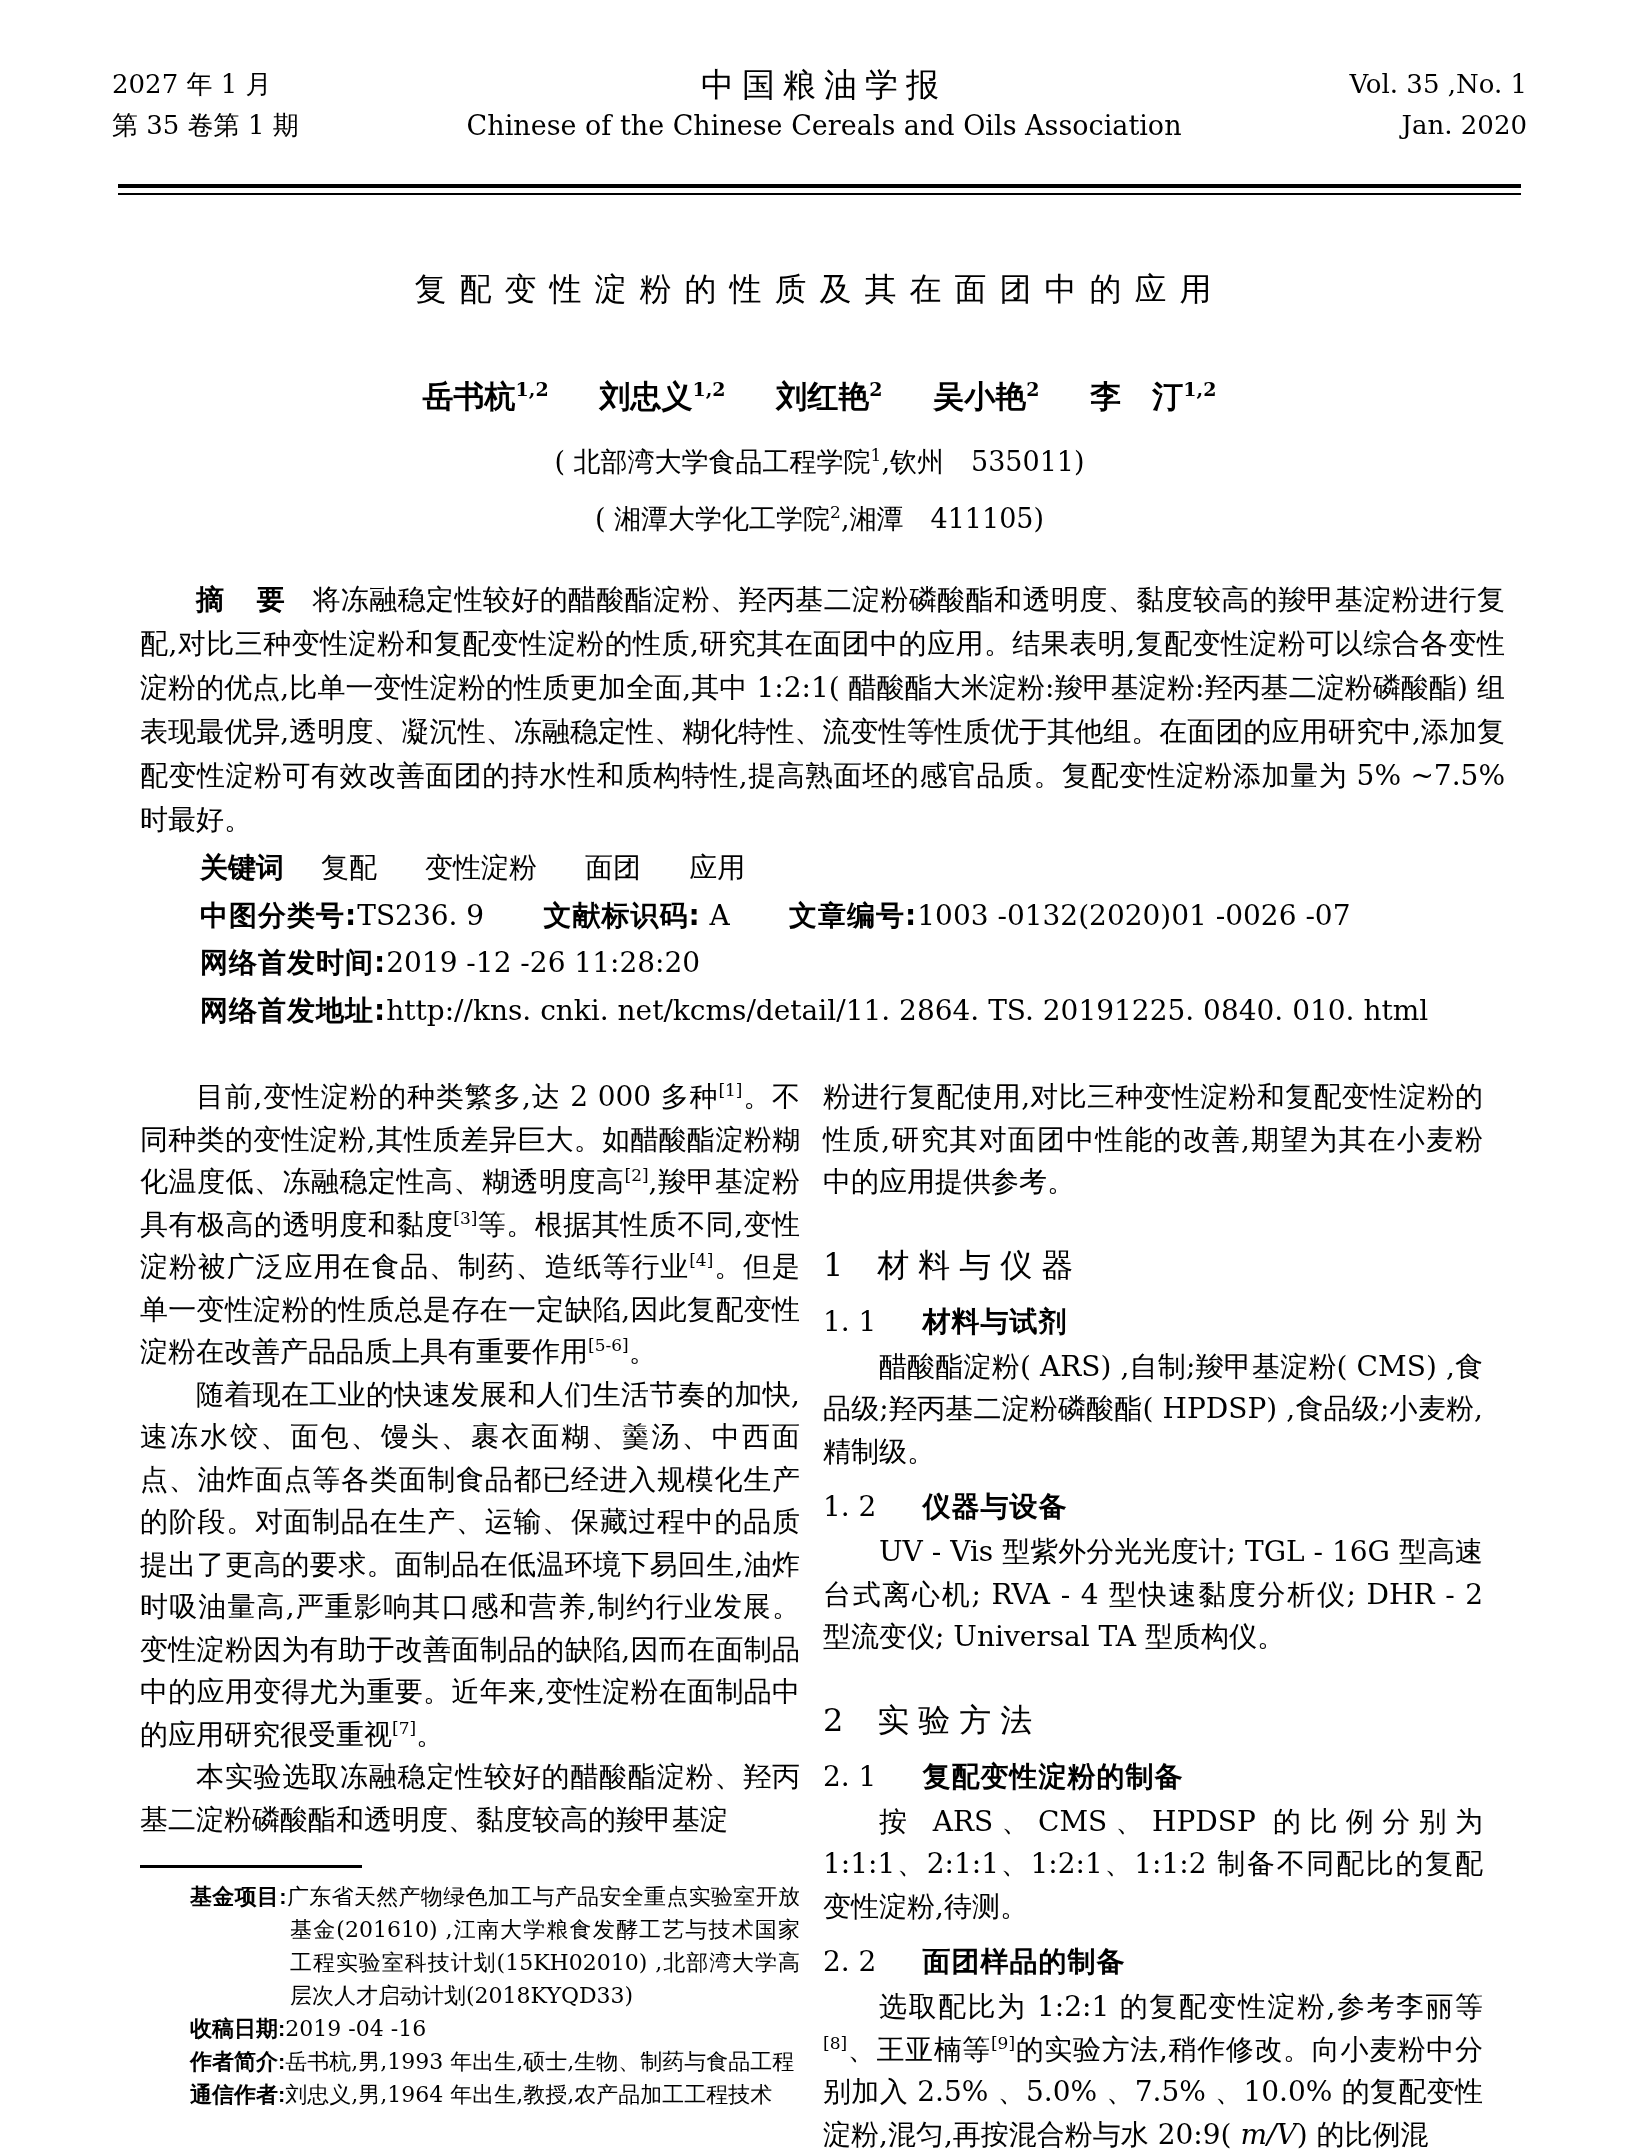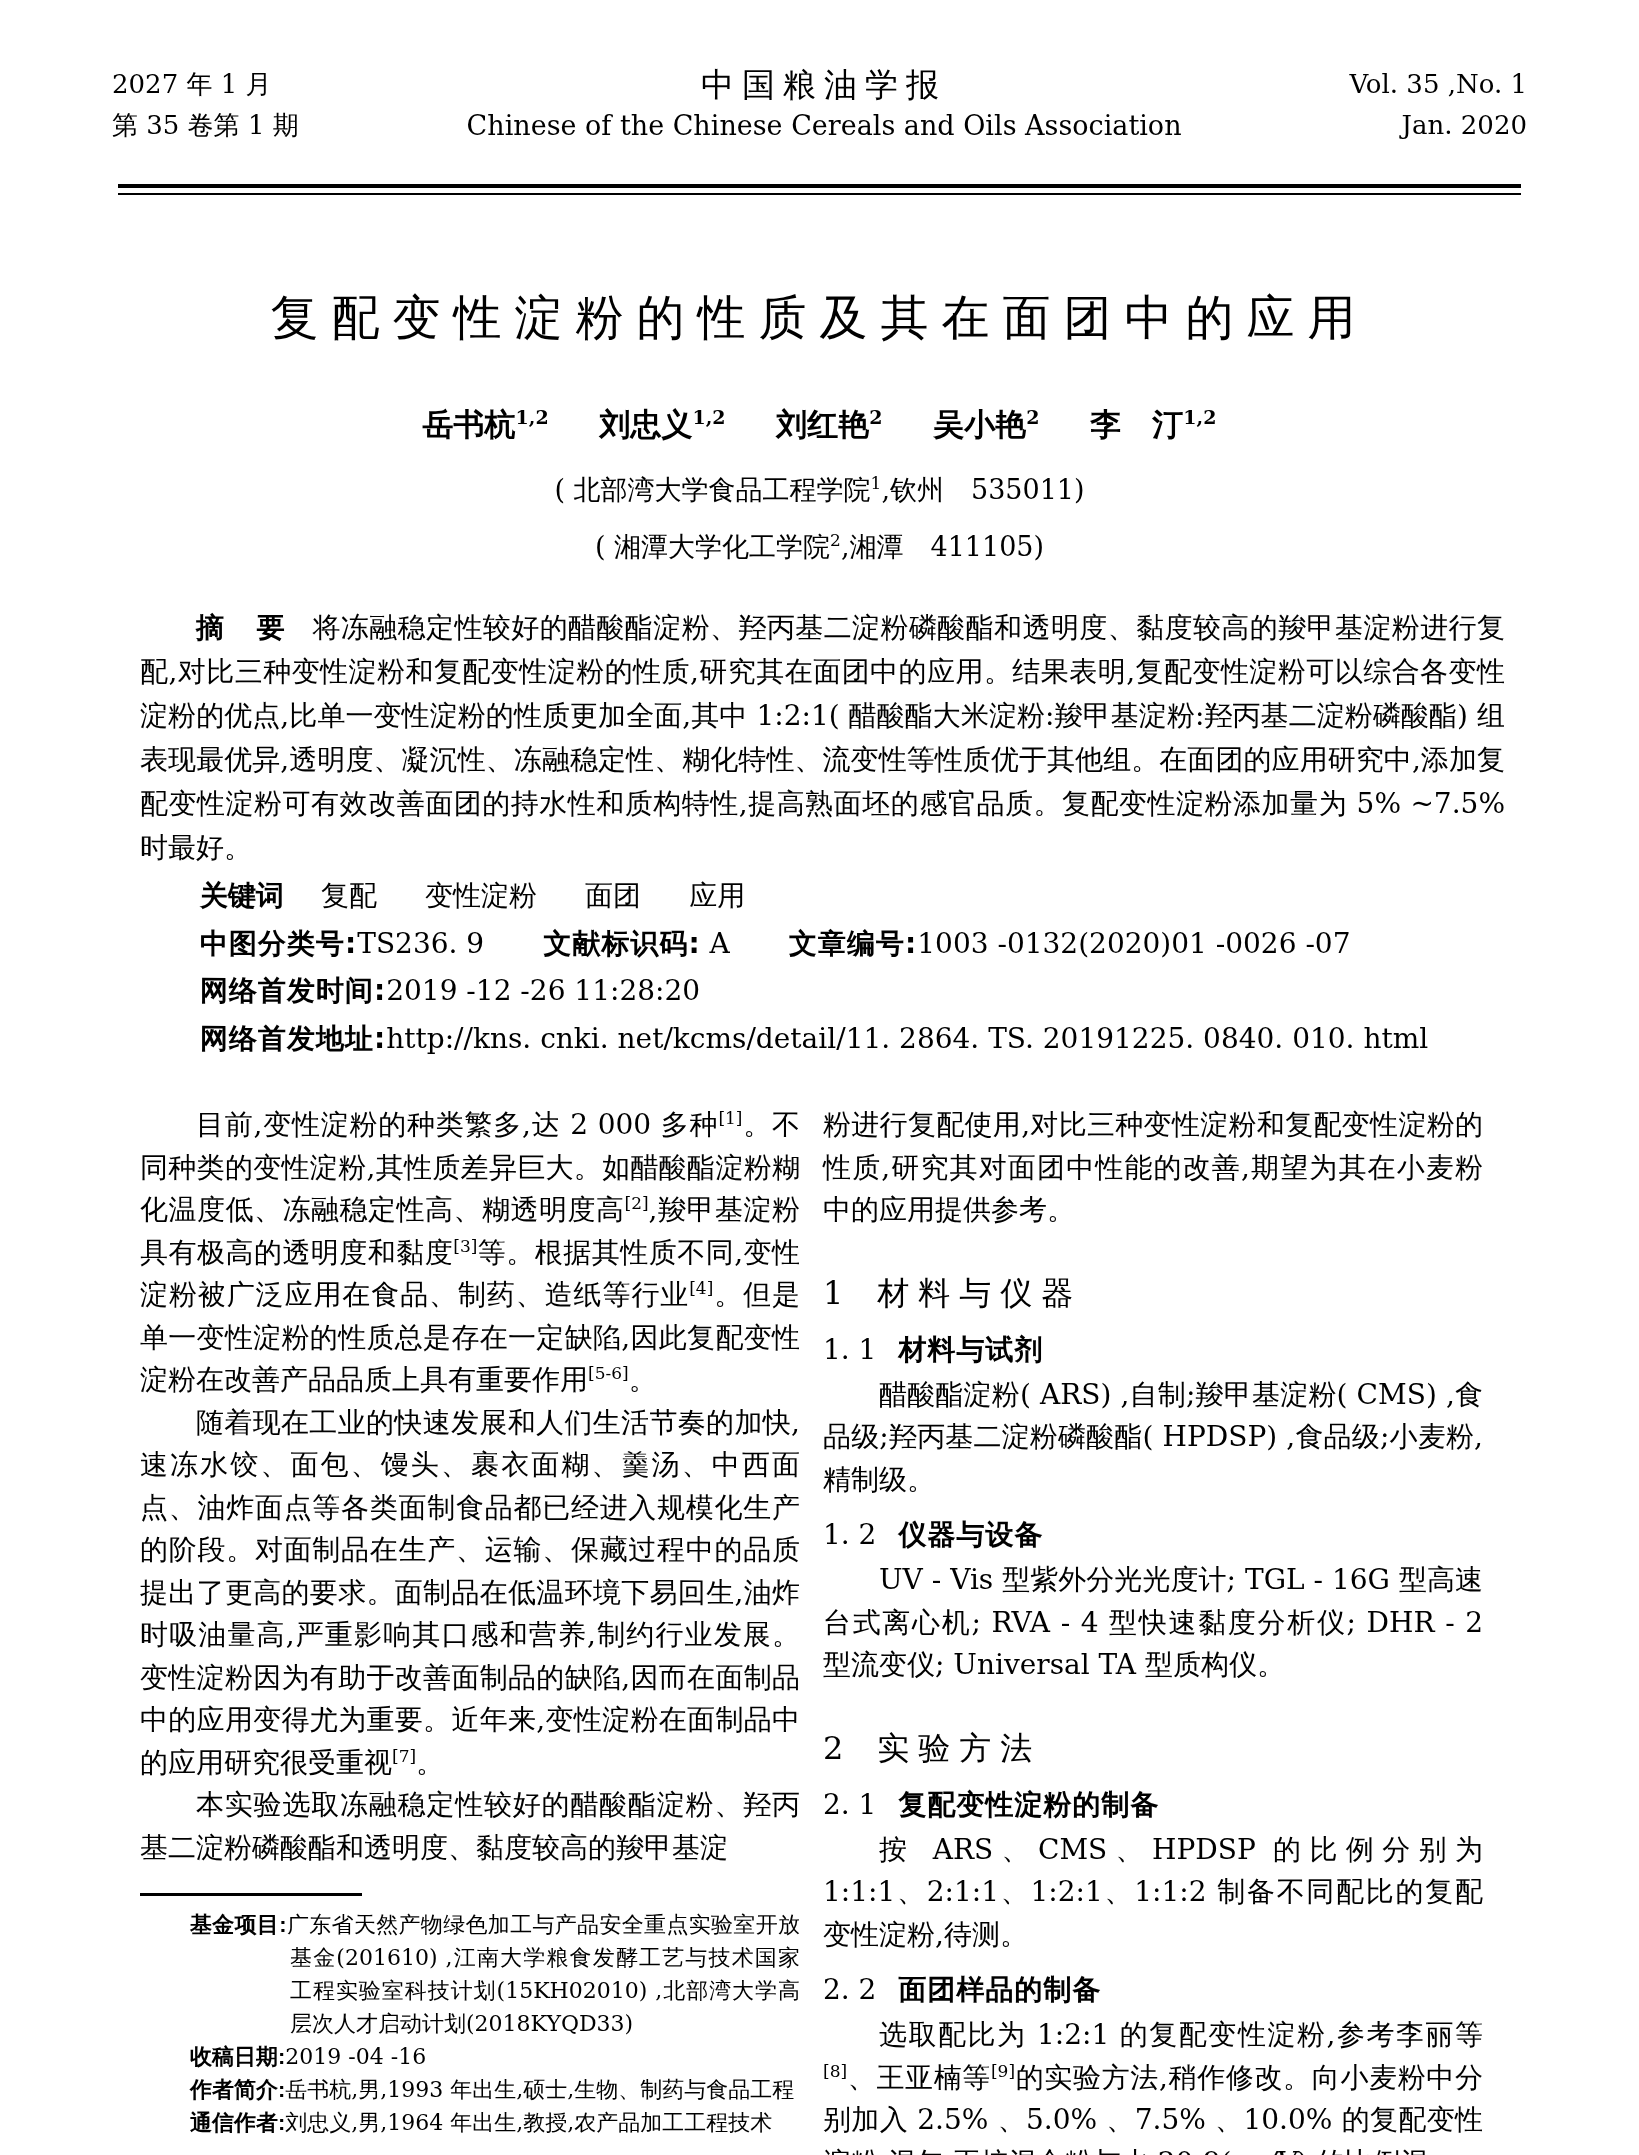--- a/index.html
+++ b/index.html
@@ -28,23 +28,23 @@
 
   .rule-double{
     margin:38px 118px 0 118px;
     height:5px;
     border-top:4px solid #000;
     border-bottom:2px solid #000;
   }
 
   
   .title{
-    margin-top:92px;
+    margin-top:64px;
     text-align:center;
-    font-size:48px;
+    font-size:32px;
     letter-spacing:13px;
     line-height:60px;
   }
   .authors{
     margin-top:48px;
     text-align:center;
     font-size:31px;
     line-height:44px;
     font-weight:bold;
   }
@@ -101,21 +101,21 @@
     margin:38px 0 14px 0;
   }
   .h1-num{margin-right:34px;}
   .h1-text{letter-spacing:9px;}
   .h2{
     font-size:28px;
     line-height:40px;
     margin:14px 0 4px 0;
   }
   .h2-num{margin-right:22px;}
-  .h2-text{font-family:Liberation Sans, sans-serif;font-weight:bold;letter-spacing:1px;}
+  .h2-text{font-family:Liberation Sans, sans-serif;font-weight:bold;letter-spacing:1px;margin-left:24px;}
 
   
   .fn{margin-top:24px;}
   .fn-rule{width:222px;border:none;border-top:3px solid #000;margin:0 0 12px 0;}
   .fn-item{
     margin-left:50px;
     font-size:22px;
     line-height:33px;
     padding-left:100px;
     text-indent:-100px;

